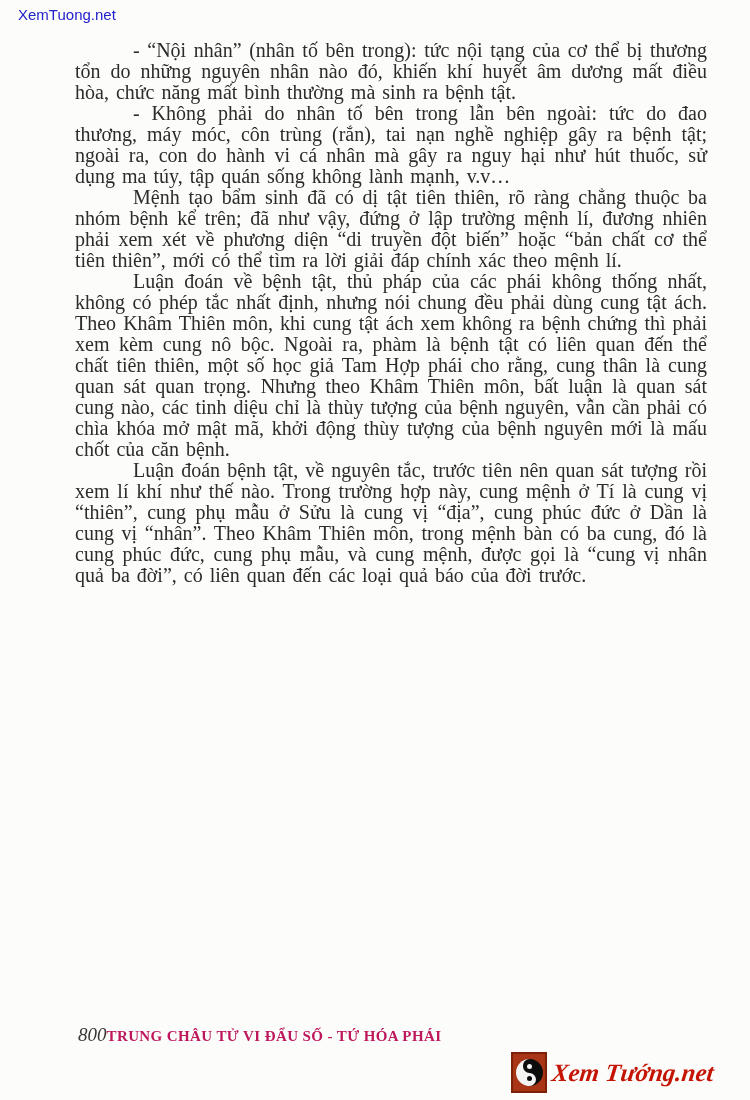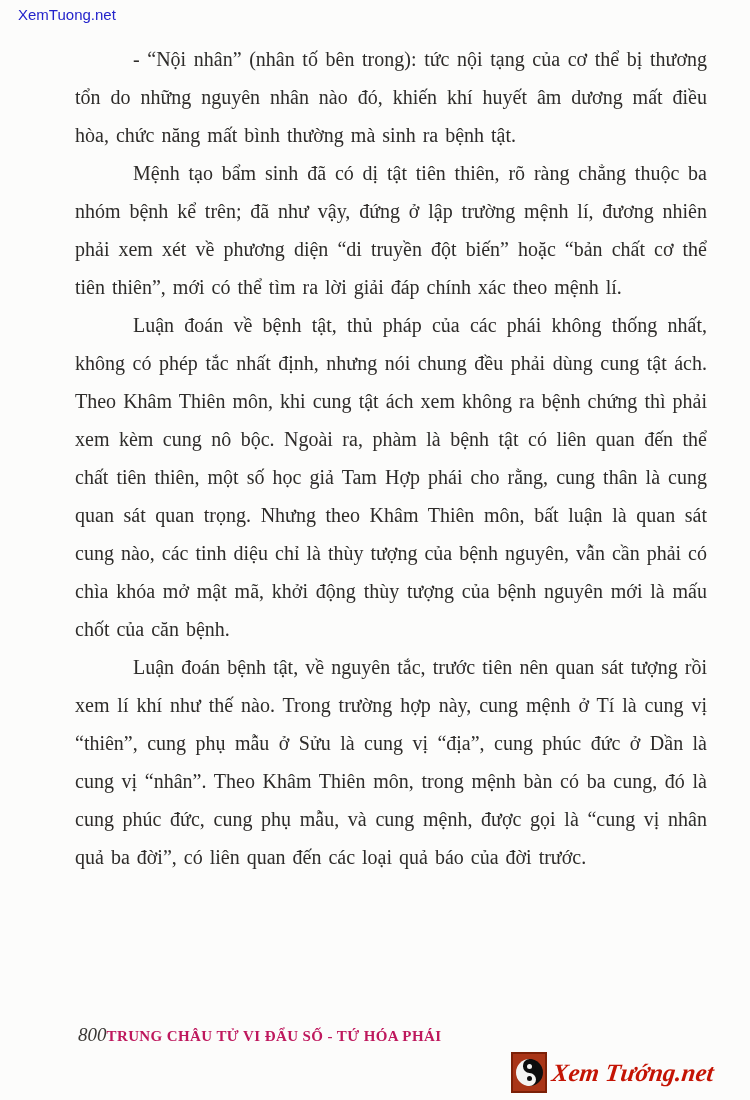--- a/index.html
+++ b/index.html
@@ -15,21 +15,21 @@
   .site-header {
     position:absolute; left:18px; top:6px;
     font-family:"Liberation Sans", sans-serif;
     font-size:15px; font-weight:500;
     color:#2323cb;
     cursor:pointer;
   }
 
   .body-text {
     position:absolute; left:75px; top:40px; width:632px;
-    font-size:20px; line-height:38px;
+    font-size:20px; line-height:21px;
     text-align:justify;
   }
   .body-text p {
     margin:0; text-indent:58px; word-spacing:2px;
   }
 
   .footer-row {
     position:absolute; left:78px; right:45px; top:1024px;
     display:flex; justify-content:flex-start; align-items:baseline;
   }
@@ -79,20 +79,21 @@
 </style>
 </head>
 <body>
 
 <div class="page">
 
   <div class="site-header">XemTuong.net</div>
 
   <div class="body-text">
     <p>- “Nội nhân” (nhân tố bên trong): tức nội tạng của cơ thể bị thương tổn do những nguyên nhân nào đó, khiến khí huyết âm dương mất điều hòa, chức năng mất bình thường mà sinh ra bệnh tật.</p>
+    <p>- Không phải do nhân tố bên trong lẫn bên ngoài: tức do đao thương, máy móc, côn trùng (rắn), tai nạn nghề nghiệp gây ra bệnh tật; ngoài ra, con do hành vi cá nhân mà gây ra nguy hại như hút thuốc, sử dụng ma túy, tập quán sống không lành mạnh, v.v…</p>
     <p>Mệnh tạo bẩm sinh đã có dị tật tiên thiên, rõ ràng chẳng thuộc ba nhóm bệnh kể trên; đã như vậy, đứng ở lập trường mệnh lí, đương nhiên phải xem xét về phương diện “di truyền đột biến” hoặc “bản chất cơ thể tiên thiên”, mới có thể tìm ra lời giải đáp chính xác theo mệnh lí.</p>
     <p>Luận đoán về bệnh tật, thủ pháp của các phái không thống nhất, không có phép tắc nhất định, nhưng nói chung đều phải dùng cung tật ách. Theo Khâm Thiên môn, khi cung tật ách xem không ra bệnh chứng thì phải xem kèm cung nô bộc. Ngoài ra, phàm là bệnh tật có liên quan đến thể chất tiên thiên, một số học giả Tam Hợp phái cho rằng, cung thân là cung quan sát quan trọng. Nhưng theo Khâm Thiên môn, bất luận là quan sát cung nào, các tinh diệu chỉ là thùy tượng của bệnh nguyên, vẫn cần phải có chìa khóa mở mật mã, khởi động thùy tượng của bệnh nguyên mới là mấu chốt của căn bệnh.</p>
     <p>Luận đoán bệnh tật, về nguyên tắc, trước tiên nên quan sát tượng rồi xem lí khí như thế nào. Trong trường hợp này, cung mệnh ở Tí là cung vị “thiên”, cung phụ mẫu ở Sửu là cung vị “địa”, cung phúc đức ở Dần là cung vị “nhân”. Theo Khâm Thiên môn, trong mệnh bàn có ba cung, đó là cung phúc đức, cung phụ mẫu, và cung mệnh, được gọi là “cung vị nhân quả ba đời”, có liên quan đến các loại quả báo của đời trước.</p>
   </div>
 
   <div class="footer-row">
     <span class="page-number">800</span>
     <span class="book-title">TRUNG CHÂU TỬ VI ĐẨU SỐ - TỨ HÓA PHÁI</span>
   </div>
 

